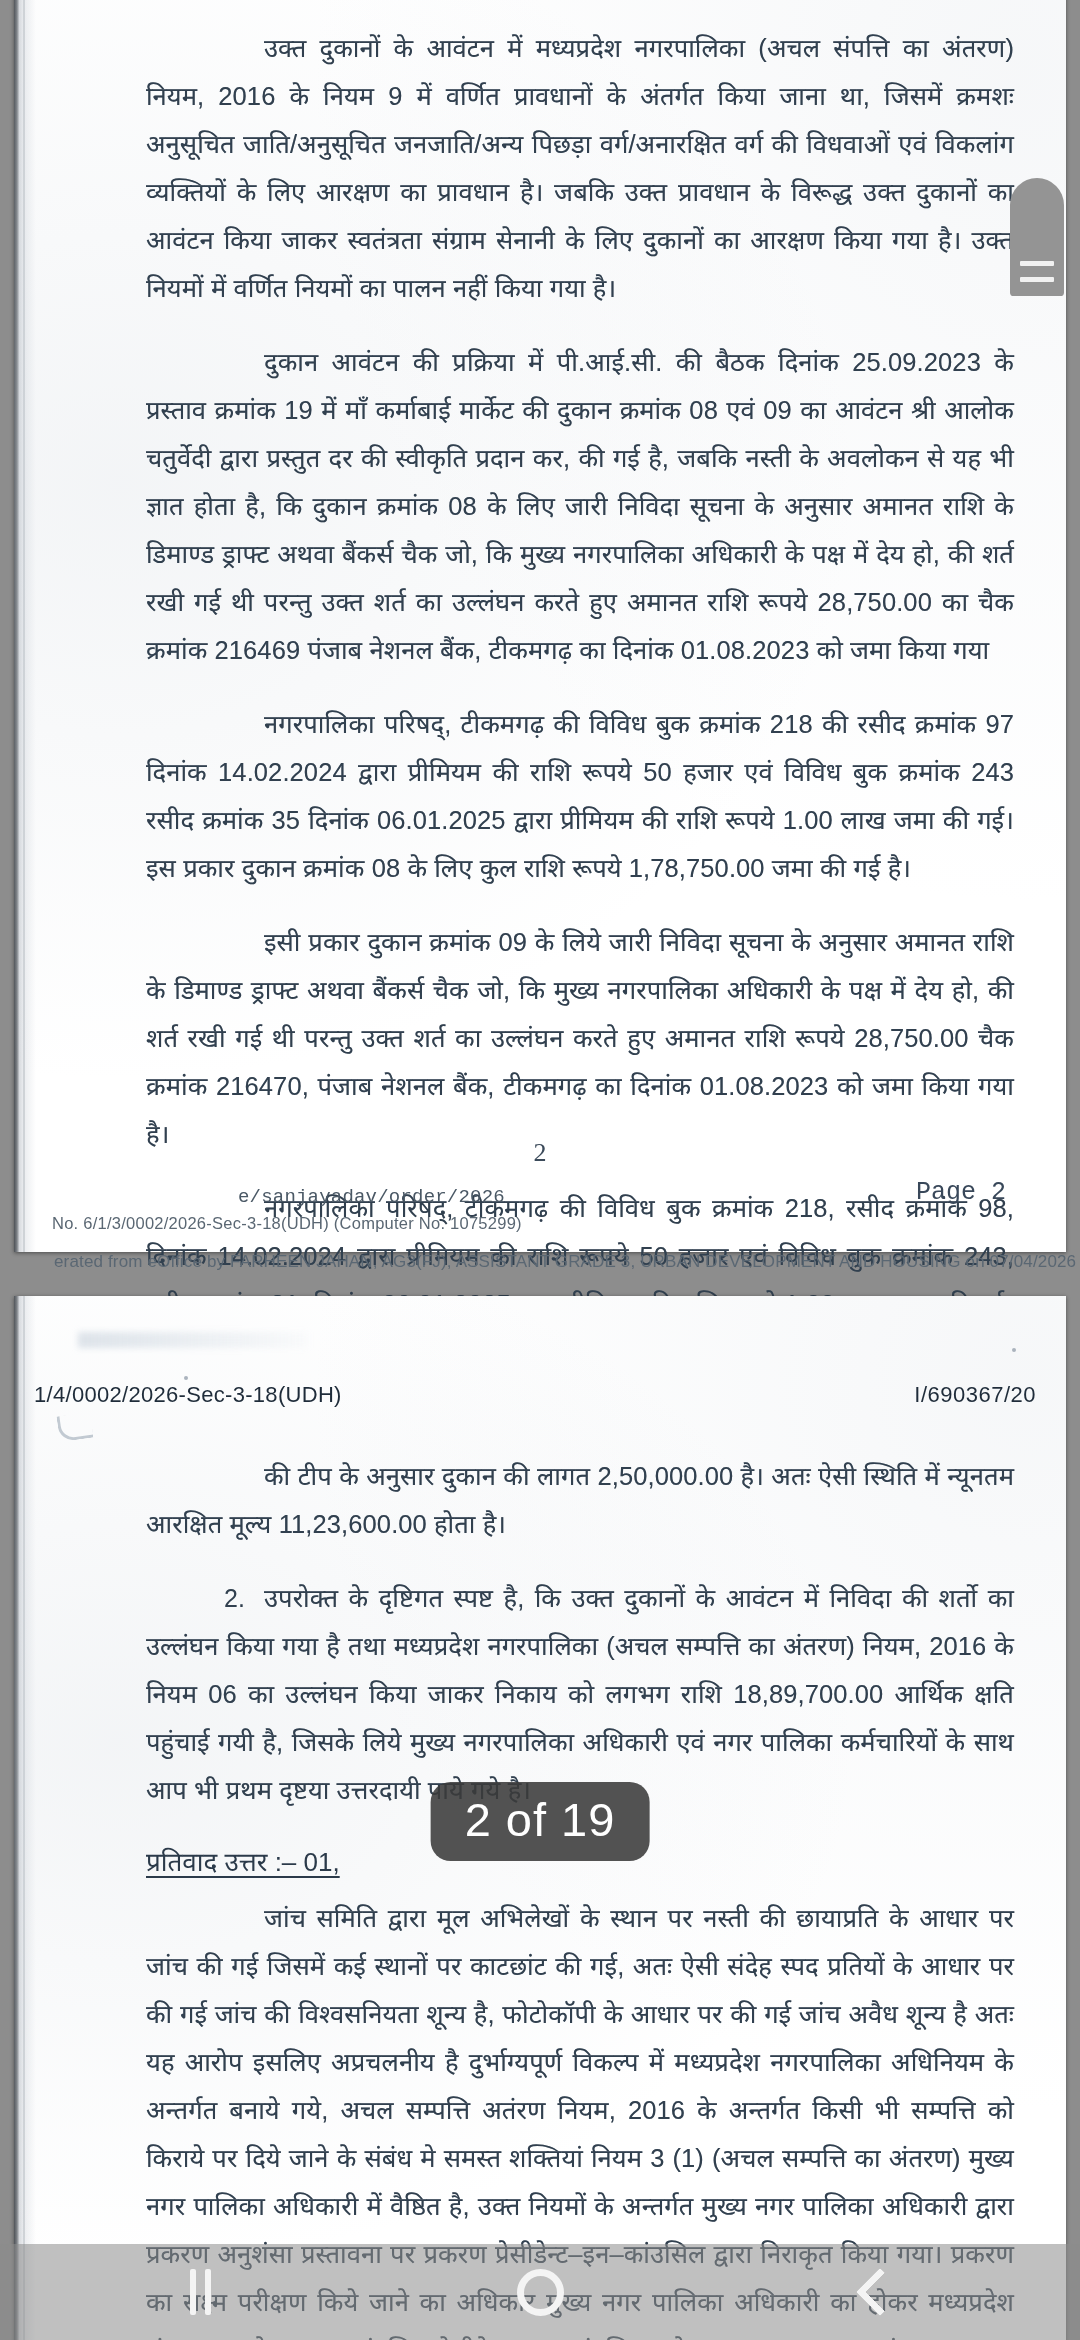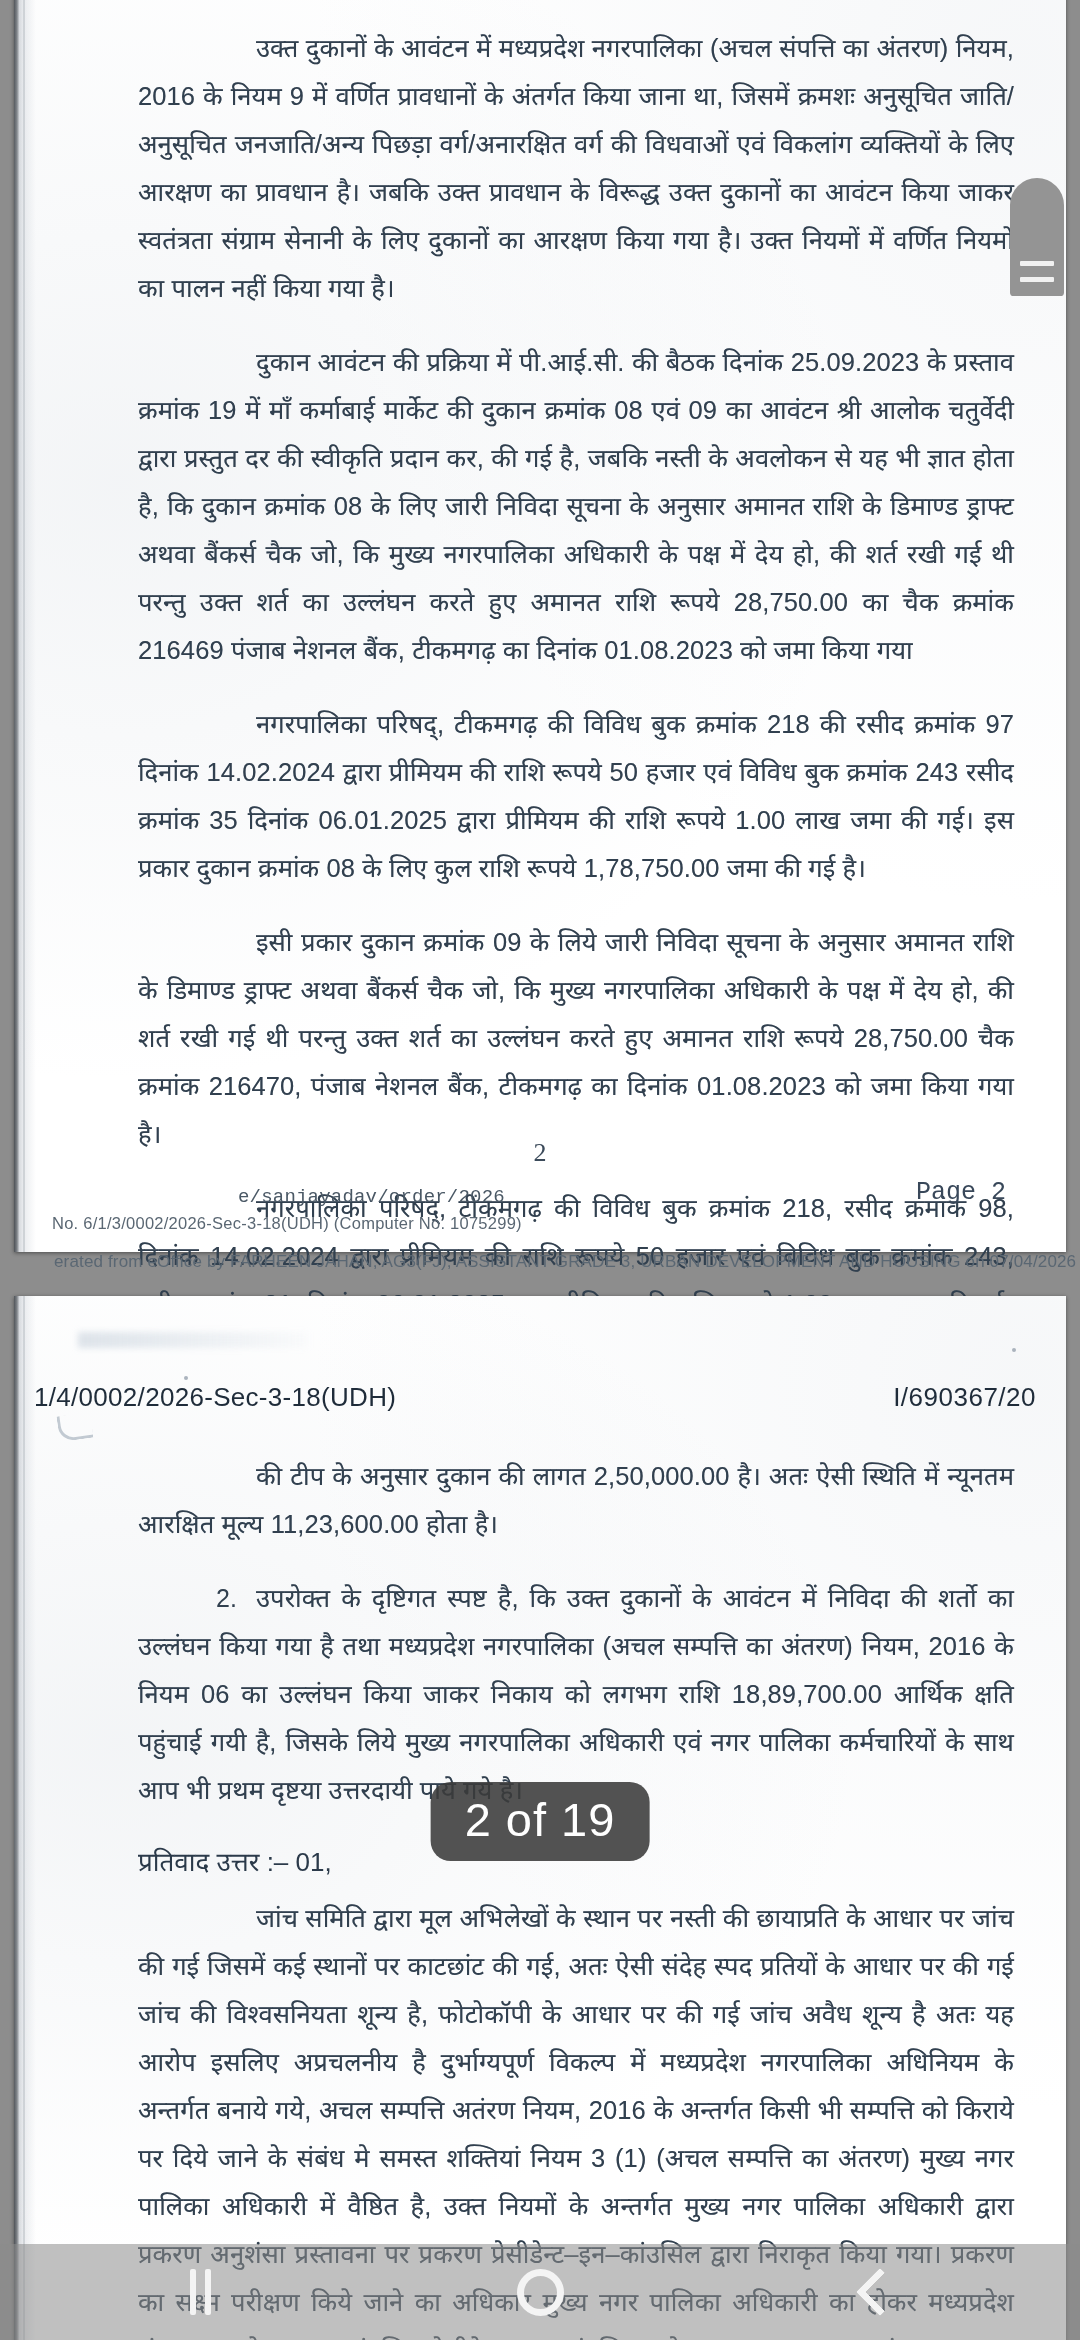--- a/index.html
+++ b/index.html
@@ -39,21 +39,21 @@
     position: absolute; left: 9px; top: 0; bottom: 0; width: 2px;
     background: #cfd3d7;
   }
 
   #page-a { top: -26px; height: 1278px; }
   #page-b { top: 1296px; height: 1120px; }
 
   
   .doc-body {
     position: absolute;
-    left: 124px; right: 52px;
+    left: 132px; right: 52px;
     top: 0;
     color: #2b3a4a;
     font-family: "Liberation Sans", sans-serif;
   }
   p.para {
     font-size: 25.5px;
     line-height: 48px;
     text-align: justify;
     text-indent: 118px;
     margin-bottom: 26px;
@@ -77,20 +77,21 @@
     position: absolute;
     left: 78px; top: 0;
     font-size: 25px;
     color: #31404f;
   }
 
   .underline-head {
     font-size: 26px;
     line-height: 44px;
     color: #2b3a4a;
+    text-decoration: underline;
     text-underline-offset: 5px;
     margin: 14px 0 2px 0;
     font-weight: 400;
   }
 
   
   .pg-folio {
     position: absolute;
     left: 0; right: 0;
     text-align: center;
@@ -129,21 +130,21 @@
   }
 
   
   .hdr-row {
     position: absolute;
     left: 14px; right: 30px;
     top: 86px;
     display: flex;
     justify-content: space-between;
     align-items: baseline;
-    font-size: 26px;
+    font-size: 22px;
     color: #1f2c3a;
     font-family: "Liberation Sans", sans-serif;
     letter-spacing: .3px;
   }
   .hdr-left { padding-left: 6px; }
   .hdr-right { letter-spacing: .5px; }
 
   .scan-smudge {
     position: absolute;
     left: 64px; top: 36px;

